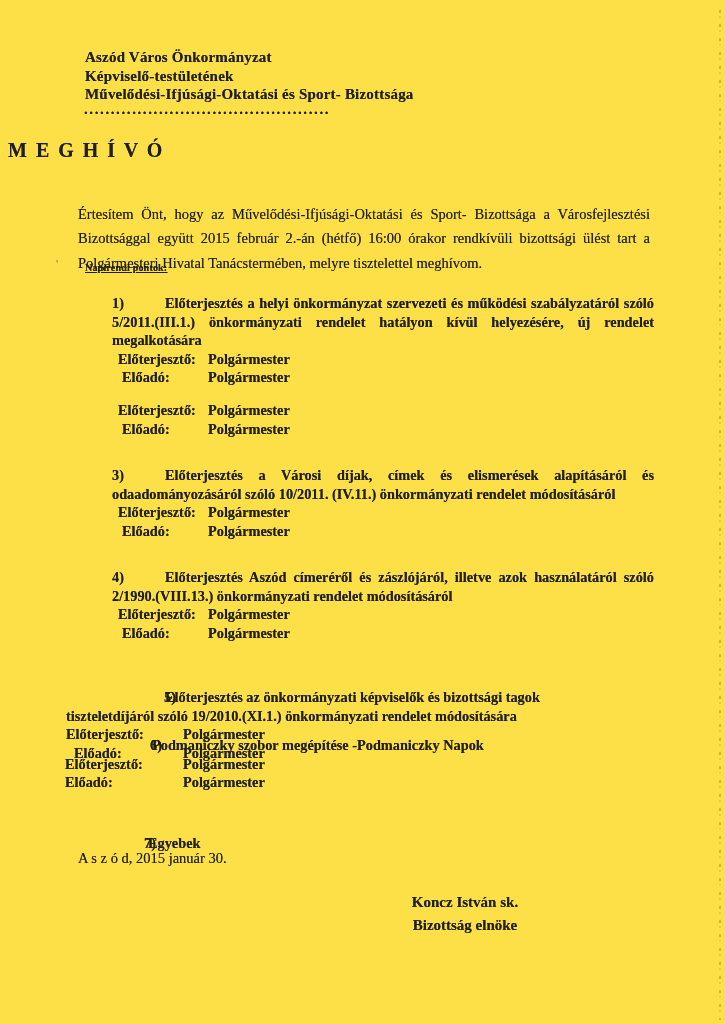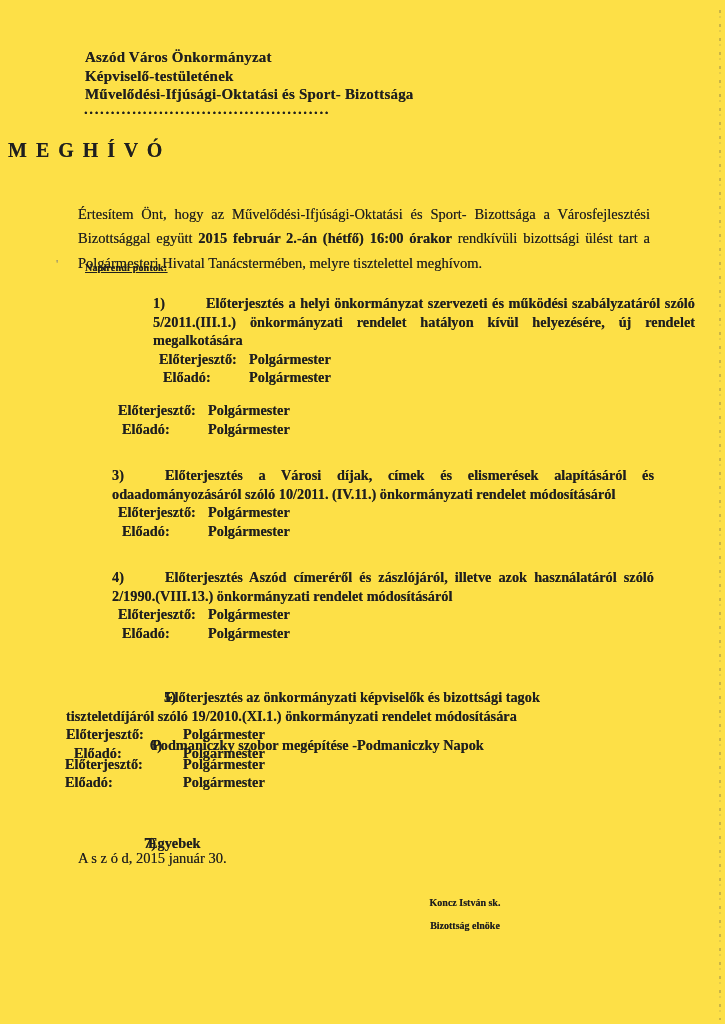--- a/index.html
+++ b/index.html
@@ -35,21 +35,21 @@
     text-align: left;
     font-weight: bold; font-size: 20px; letter-spacing: 2px;
   }
 
   
   .intro {
     position: absolute; left: 78px; top: 187px; width: 572px;
     font-size: 14.5px; line-height: 24.5px;
     text-align: justify;
   }
-  .intro b { font-weight: bold; }
+  .intro b { font-weight: normal; }
 
   .agenda-heading {
     position: absolute; left: 85px; top: 262px;
     font-weight: bold; font-size: 10px;
     text-decoration: underline;
     letter-spacing: 0.2px;
   }
 
   
   .item {
@@ -74,36 +74,36 @@
   .item.i5 .meta.second .label { width: 109px; }
 
   .item.i6 .item-title { margin-left: 66px; width: 560px; text-indent: 42px; }
   .item.i6 .num { width: 44px; }
   .item.i6 .meta { margin-left: 65px; }
   .item.i6 .meta .label { display: inline-block; width: 118px; }
 
   .item.i7 .item-title { margin-left: 66px; width: 400px; text-indent: 39px; }
   .item.i7 .num { width: 43px; }
 
-  .pos-i1 { top: 294px; padding-left: 41px; }
+  .pos-i1 { top: 294px; }
   .pos-i2 { top: 401px; }
   .pos-i3 { top: 466px; }
   .pos-i4 { top: 568px; }
   .pos-i5 { top: 688px; }
   .pos-i6 { top: 736px; }
   .pos-i7 { top: 834px; }
 
   
   .dateline {
     position: absolute; left: 78px; top: 850px;
     font-size: 14.5px;
   }
   .signature {
     position: absolute; left: 398px; top: 891px; width: 134px;
-    text-align: center; font-weight: bold; font-size: 10px;
+    text-align: center; font-weight: bold; font-size: 15px;
     line-height: 23px;
   }
 
   
   .scan-edge {
     position: absolute; right: 4px; top: 10px; bottom: 4px; width: 2px;
     background-image: repeating-linear-gradient(
       to bottom,
       rgba(70,70,70,0.50) 0 3px,
       rgba(0,0,0,0)       3px 6px,

